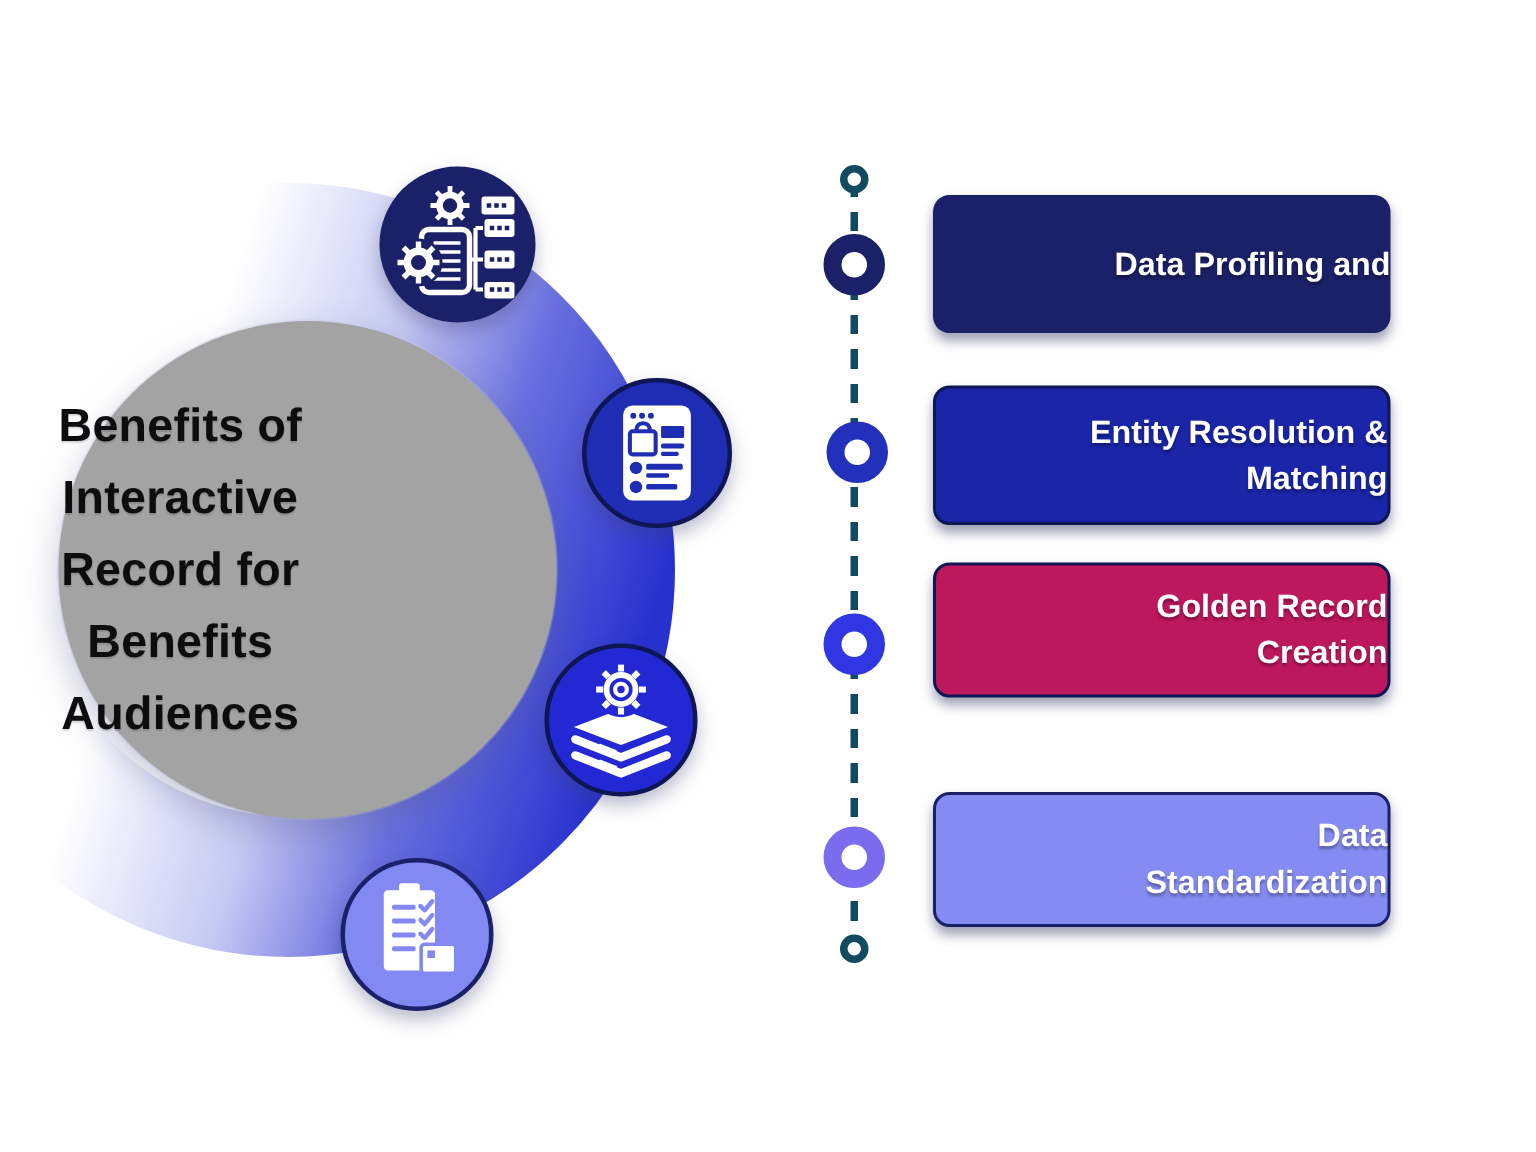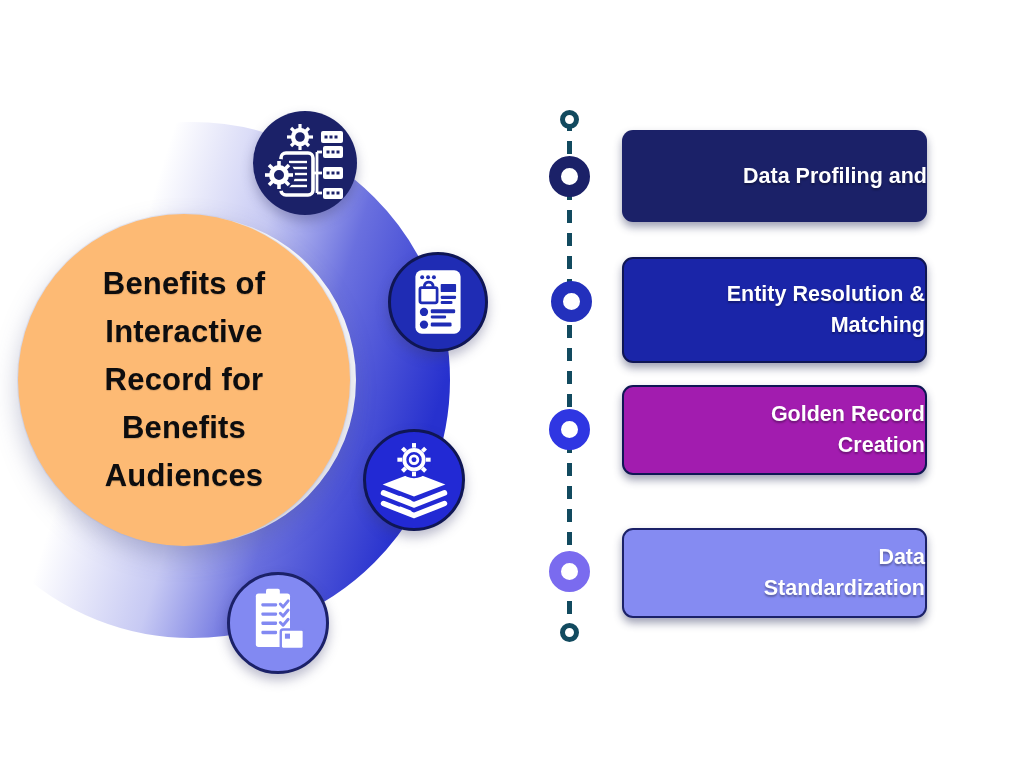--- a/index.html
+++ b/index.html
@@ -5,24 +5,24 @@
   html,body{margin:0;padding:0;background:#ffffff;}
   .canvas{
     position:relative;width:1024px;height:768px;overflow:hidden;
     background:#ffffff;font-family:"Liberation Sans",sans-serif;
   }
   .abs{position:absolute;}
   
   .arc-svg{position:absolute;left:0;top:0;z-index:0;}
   
   .main-circle{
-    left:18px;top:214px;width:332px;height:332px;border-radius:50%;
-    background:#fdba74;z-index:2;
+    left:39px;top:214px;width:332px;height:332px;border-radius:50%;
+    background:#a3a3a3;z-index:2;
     box-shadow:0 10px 24px rgba(90,95,140,.35), 0 0 0 1px rgba(200,203,230,.35);
-    display:flex;flex-direction:column;align-items:center;justify-content:center;
+    display:flex;flex-direction:column;align-items:flex-start;justify-content:center;
   }
   .main-title{
     text-align:center;color:#0d0d0f;font-weight:700;
     font-size:31px;line-height:48px;letter-spacing:.2px;
     text-shadow:0 1px 1px rgba(0,0,0,.15);
   }
   
   .medal{
     border-radius:50%;z-index:3;box-sizing:border-box;
     box-shadow:0 6px 12px rgba(60,60,110,.35);
@@ -54,22 +54,22 @@
   .node-4{left:549px;top:551px;border:12px solid #7A6BEF;}
   
   .step{
     left:622px;width:305px;z-index:3;border-radius:11px;box-sizing:border-box;
     display:flex;flex-direction:column;align-items:flex-end;justify-content:center;
     color:#ffffff;font-weight:700;font-size:21.5px;line-height:31px;text-align:center;
     box-shadow:0 5px 8px rgba(45,48,90,.45);
     text-shadow:0 2px 2px rgba(0,0,0,.32);
   }
   .step-1{top:130px;height:92px;background:#1B2168;}
-  .step-2{top:257px;height:106px;background:#1A25A8;border:2.5px solid #0F1654;}
-  .step-3{top:385px;height:90px;background:#a21caf;border:2.5px solid #0F1654;}
+  .step-2{top:257px;height:93px;background:#1A25A8;border:2.5px solid #0F1654;}
+  .step-3{top:375px;height:90px;background:#be185d;border:2.5px solid #0F1654;}
   .step-4{top:528px;height:90px;background:#858BF2;border:2.5px solid #1B2168;padding-left:48px;}
 </style>
 </head>
 <body>
 
 <div class="canvas">
 
   <svg class="arc-svg" width="1024" height="768" viewBox="0 0 1024 768">
     <defs>
       <linearGradient id="ringGrad" gradientUnits="userSpaceOnUse" x1="120" y1="300" x2="440" y2="400">

